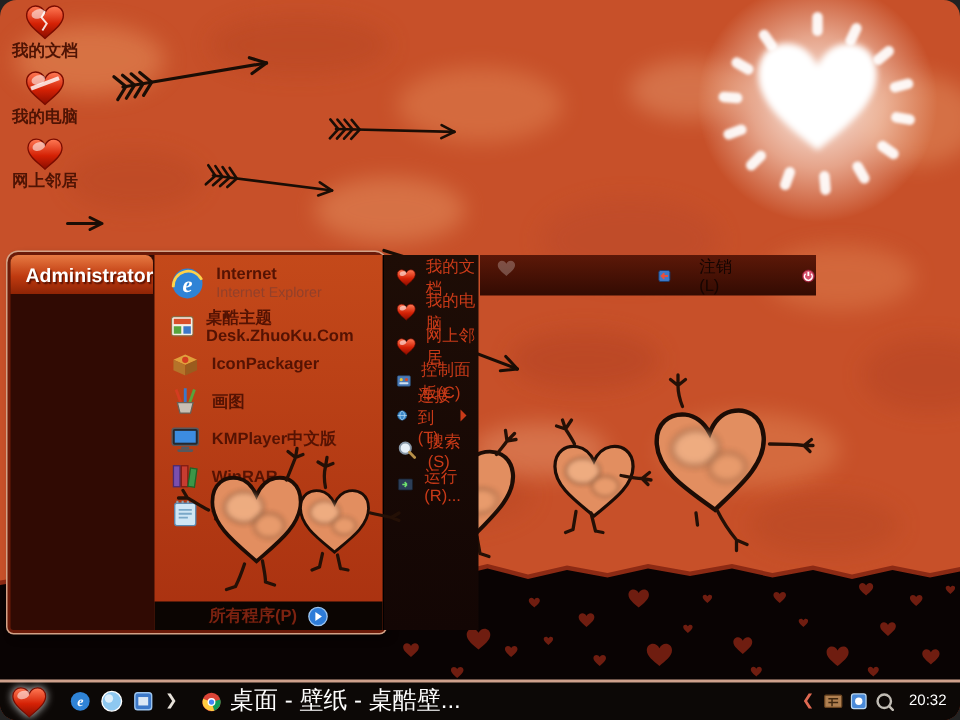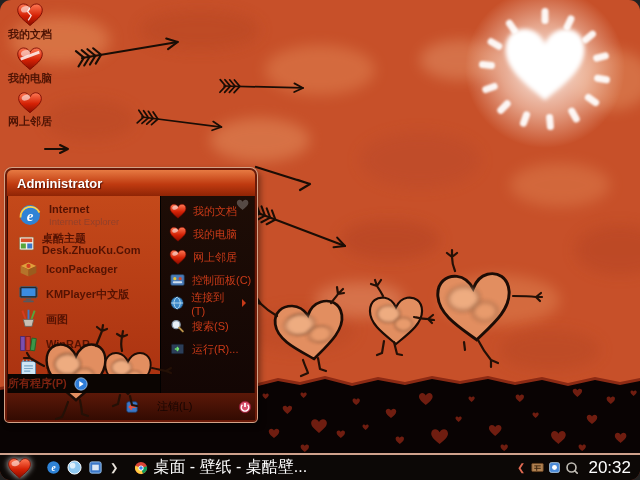--- a/index.html
+++ b/index.html
@@ -10,57 +10,57 @@
   
   .dicon{position:absolute;left:2px;width:56px;display:flex;flex-direction:column;
     align-items:center;gap:1px;cursor:default;}
   .dicon .lbl{font-size:11px;font-weight:bold;color:#4f1404;line-height:12px;}
 
   
   .start-menu{position:absolute;left:5px;top:168px;width:252px;height:254px;
     box-sizing:border-box;border:2px solid #6b1a08;border-radius:7px 7px 4px 4px;
     box-shadow:0 0 0 1px #d3a287, 3px 3px 6px rgba(0,0,0,.45);
     background:#30
-0a03;display:flex;flex-direction:column;background:#300a03;}
+0a03;display:flex;flex-direction:row;background:#300a03;}
   .sm-header{height:26px;flex:0 0 26px;background:linear-gradient(#e77a42,#bf3a10 55%,#8f2405);
     border-radius:5px 5px 0 0;display:flex;align-items:center;padding-left:10px;
     color:#fff;font-weight:bold;font-size:13px;text-shadow:1px 1px 1px #58100\0;text-shadow:1px 1px 1px #581000;}
   .sm-body{flex:1;display:flex;position:relative;margin:0 1px;}
   .sm-left{width:152px;background:linear-gradient(#c4491a,#a93110);position:relative;
     padding-top:3px;box-sizing:border-box;}
   .sm-right{flex:1;background:linear-gradient(#1e0d06,#130604);border-left:1px solid #000;
     padding-top:4px;box-sizing:border-box;}
   .sm-item{display:flex;align-items:center;gap:7px;padding:3px 2px 3px 10px;height:19px;cursor:default;}
   .sm-item.tall{height:26px;}
   .sm-left .txt{font-size:11px;font-weight:bold;color:#55130\0;color:#551303;line-height:12px;}
   .sm-left .sub{font-size:9.5px;font-weight:normal;color:#93402a;text-align:center;}
   .sm-right .txt{font-size:11px;color:#c93a18;}
   .sm-right .sm-item{padding-left:8px;gap:6px;height:18px;padding-top:2px;padding-bottom:3px;}
   .subarrow{width:0;height:0;border-left:4px solid #c93a18;border-top:4px solid transparent;
     border-bottom:4px solid transparent;margin-left:auto;margin-right:6px;}
   .sm-allprog{position:absolute;bottom:0;left:0;right:0;height:19px;background:#0b0502;
-    display:flex;align-items:center;justify-content:flex-start;gap:7px;
+    display:flex;align-items:center;justify-content:center;gap:7px;
     font-weight:bold;font-size:11px;color:#7c2210;z-index:6;}
   .sm-footer{height:27px;flex:0 0 27px;background:linear-gradient(#5c1808,#330b02);
     display:flex;align-items:center;gap:18px;padding-left:118px;font-size:11px;color:#160502;}
   .sm-footer .gap{width:10px;}
   .sm-hearts{position:absolute;left:0;top:0;z-index:4;pointer-events:none;}
 
   
   .taskbar{position:absolute;left:0;bottom:0;width:640px;height:27px;box-sizing:border-box;
     background:#0c0806;border-top:2px solid #cfa18c;display:flex;align-items:center;z-index:20;}
   .tb-start{margin-left:7px;display:flex;align-items:center;cursor:pointer;
     filter:drop-shadow(0 0 3px rgba(255,255,255,.85));}
   .ql{display:flex;align-items:center;gap:6px;margin-left:14px;}
   .chev{color:#e8e2da;font-size:10px;margin-left:7px;}
   .task-btn{display:flex;align-items:center;gap:5px;margin-left:10px;padding:2px 6px;
     color:#fff;font-size:16px;cursor:pointer;}
   .tray{margin-left:auto;display:flex;align-items:center;gap:4px;margin-right:9px;}
   .tray .collapse{color:#e06a52;font-size:10px;font-weight:bold;margin-right:2px;cursor:pointer;}
-  .clock{color:#fff;font-size:17px;margin-left:6px;}
+  .clock{color:#fff;font-size:10px;margin-left:6px;}
 </style>
 </head>
 <body>
 
 <div class="screen">
 
   <svg class="wallpaper" width="640" height="480" viewBox="0 0 640 480">
     <defs>
       <filter id="b6" x="-60%" y="-60%" width="220%" height="220%">
           <feGaussianBlur stdDeviation="7"></feGaussianBlur>
@@ -251,35 +251,35 @@
           <svg width="21" height="21" viewBox="0 0 24 24">
             <path d="M3,9 L12,5 L21,9 L12,13 Z" fill="#e0a03c"></path>
             <path d="M3,9 L3,17 L12,21 L12,13 Z" fill="#b5742a"></path>
             <path d="M21,9 L21,17 L12,21 L12,13 Z" fill="#9a5c1e"></path>
             <circle cx="12" cy="9" r="2.4" fill="#d43c20"></circle>
           </svg>
           <span class="txt">IconPackager</span>
         </div>
         <div class="sm-item">
           <svg width="21" height="21" viewBox="0 0 24 24">
+            <path d="M5,3 L9,14" stroke="#d43c20" stroke-width="2.2"></path>
+            <path d="M12,2 L12,14" stroke="#3c78c8" stroke-width="2.2"></path>
+            <path d="M19,3 L15,14" stroke="#57a53c" stroke-width="2.2"></path>
+            <path d="M6,13 H18 L16,21 H8 Z" fill="#c8c0b4" stroke="#6a6258"></path>
+          </svg>
+          <span class="txt">画图</span>
+        </div>
+        <div class="sm-item">
+          <svg width="21" height="21" viewBox="0 0 24 24">
             <rect x="2" y="4" width="20" height="13" rx="2" fill="#26282e" stroke="#55585e"></rect>
             <rect x="4" y="6" width="16" height="9" fill="#3c8ce0"></rect>
             <rect x="9" y="18" width="6" height="2" fill="#55585e"></rect>
             <rect x="6" y="20" width="12" height="2" rx="1" fill="#55585e"></rect>
           </svg>
           <span class="txt">KMPlayer中文版</span>
-        </div>
-        <div class="sm-item">
-          <svg width="21" height="21" viewBox="0 0 24 24">
-            <path d="M5,3 L9,14" stroke="#d43c20" stroke-width="2.2"></path>
-            <path d="M12,2 L12,14" stroke="#3c78c8" stroke-width="2.2"></path>
-            <path d="M19,3 L15,14" stroke="#57a53c" stroke-width="2.2"></path>
-            <path d="M6,13 H18 L16,21 H8 Z" fill="#c8c0b4" stroke="#6a6258"></path>
-          </svg>
-          <span class="txt">画图</span>
         </div>
         <div class="sm-item">
           <svg width="21" height="21" viewBox="0 0 24 24">
             <rect x="3" y="4" width="5" height="16" fill="#7a4fae" stroke="#4a2a70"></rect>
             <rect x="9" y="4" width="5" height="16" fill="#c83c30" stroke="#801c14"></rect>
             <rect x="15" y="6" width="5" height="14" fill="#3c9648" stroke="#1f6428" transform="rotate(8 17 13)"></rect>
           </svg>
           <span class="txt">WinRAR</span>
         </div>
         <div class="sm-item">

